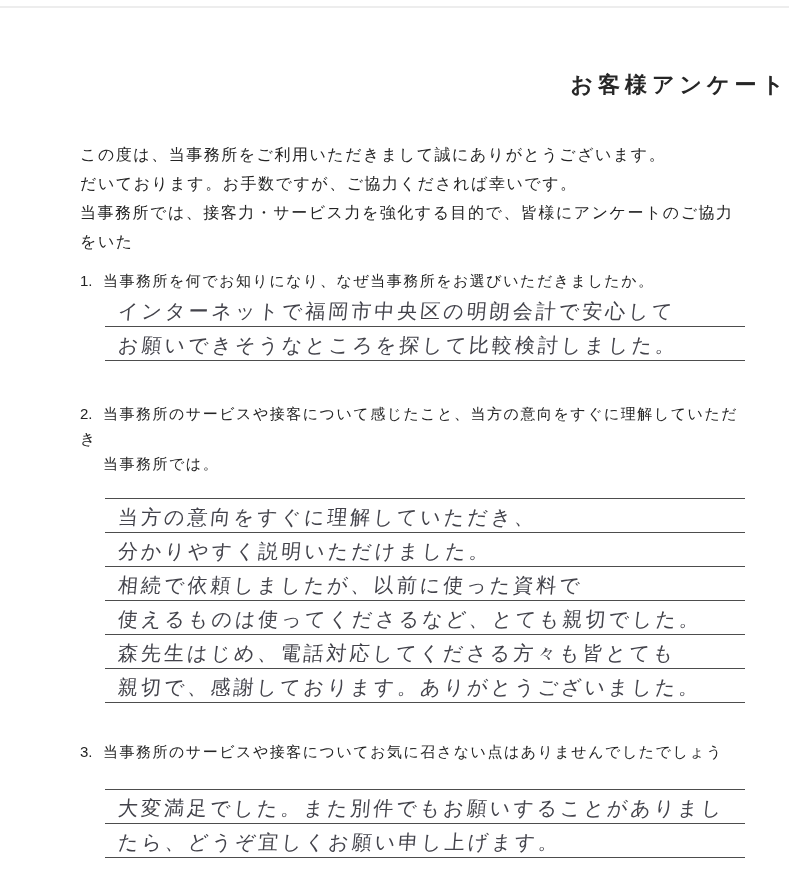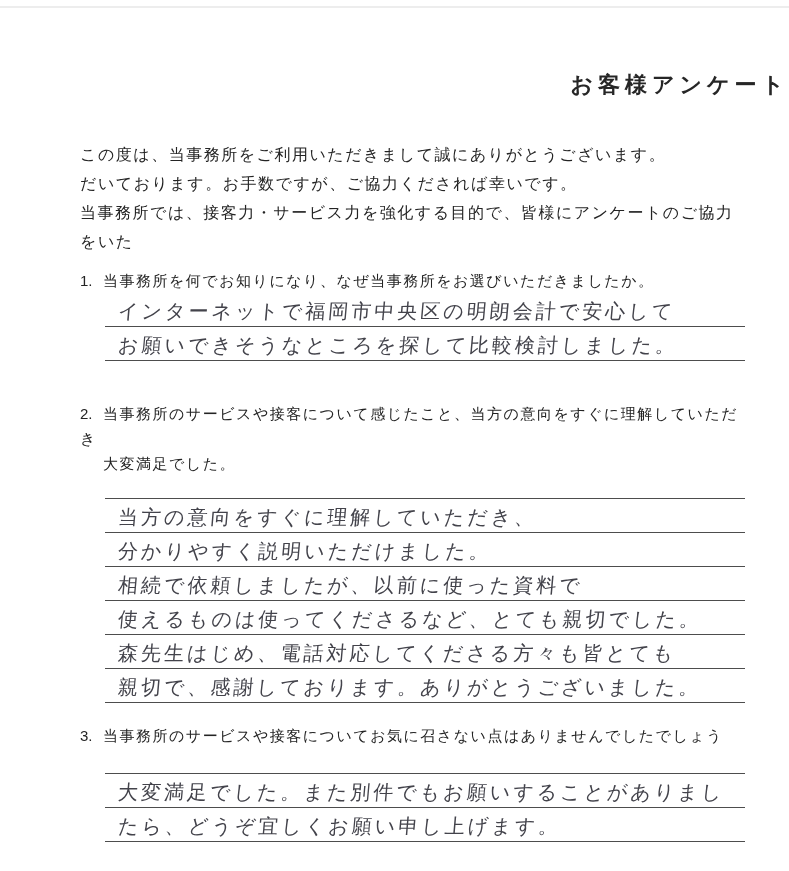--- a/index.html
+++ b/index.html
@@ -43,21 +43,21 @@
     letter-spacing: 1.5px;
     color: #242424;
   }
   .question {
     font-size: 15px;
     letter-spacing: 1.5px;
     color: #242424;
   }
   .q1 { margin-top: 12px; }
   .q2 { margin-top: 40px; }
-  .q3 { margin-top: 20px; }
+  .q3 { margin-top: 36px; }
   .q-line { line-height: 25px; }
   .q-num {
     display: inline-block;
     width: 23px;
     letter-spacing: 0;
   }
   .q-cont { margin-left: 23px; }
   .answers {
     margin-left: 25px;
     width: 640px;
@@ -111,21 +111,21 @@
         <div class="rule-row">
           <span class="hand">お願いできそうなところを探して比較検討しました。</span>
         </div>
       </div>
     </section>
 
     <section class="question q2">
       <div class="q-line">
         <span class="q-num">2.</span><span>当事務所のサービスや接客について感じたこと、当方の意向をすぐに理解していただき</span>
       </div>
-      <div class="q-line q-cont">大変満足でした。</div>
+      <div class="q-line q-cont">当事務所では。</div>
       <div class="answers a2 topline">
         <div class="rule-row">
           <span class="hand">当方の意向をすぐに理解していただき、</span>
         </div>
         <div class="rule-row">
           <span class="hand">分かりやすく説明いただけました。</span>
         </div>
         <div class="rule-row">
           <span class="hand">相続で依頼しましたが、以前に使った資料で</span>
         </div>

